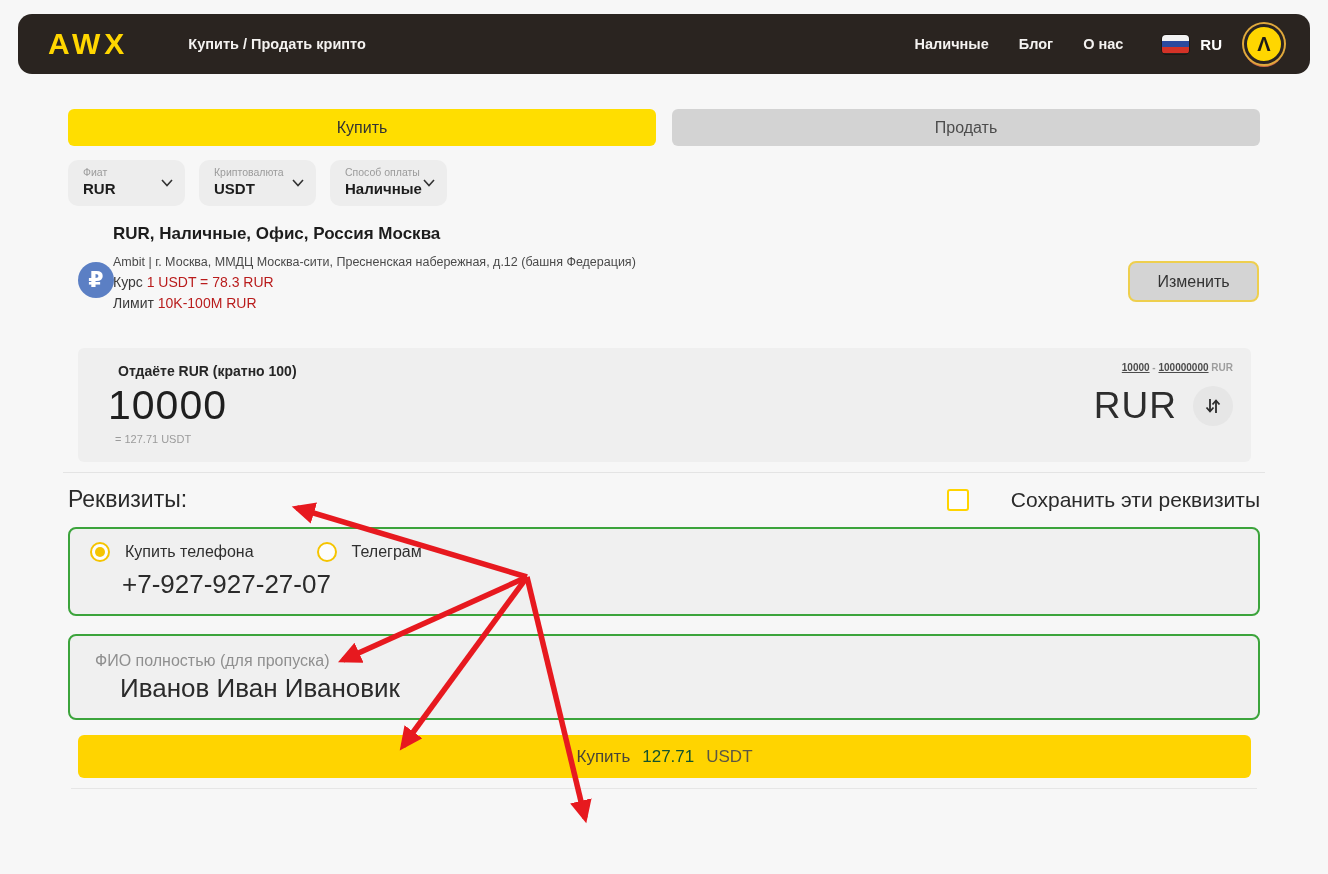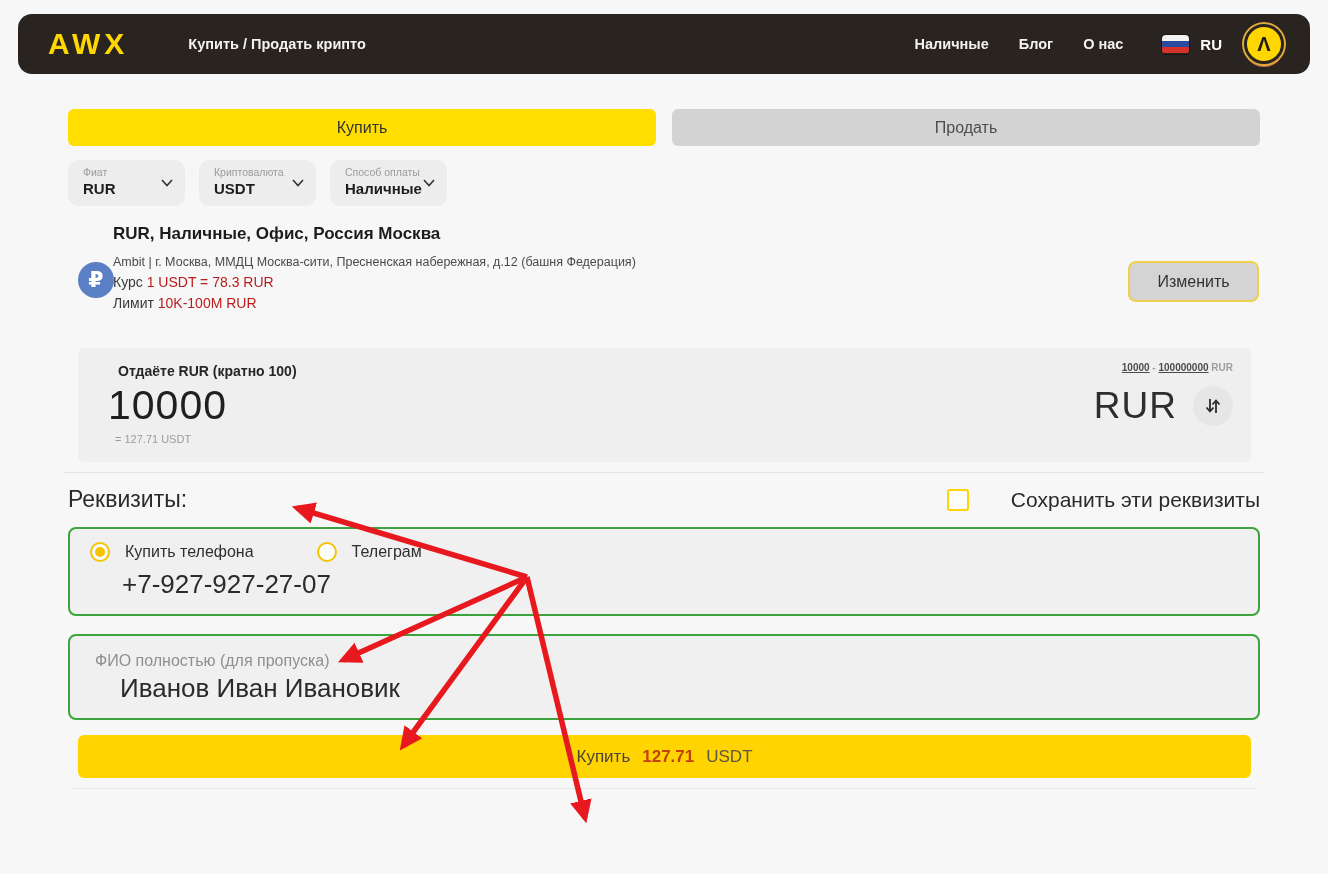--- a/index.html
+++ b/index.html
@@ -154,21 +154,21 @@
   .fio-value { font-size: 26px; color: #2b2b2b; margin: 3px 0 0 30px; cursor: text; }
 
   
   .buy-btn {
     margin: 15px 9px 0 10px; height: 43px;
     background: #ffd400; border-radius: 6px;
     display: flex; align-items: center; justify-content: center;
     font-size: 17px; cursor: pointer;
   }
   .buy-btn .b-label { color: #4a4536; }
-  .buy-btn .b-amount { color: #c2410c; font-weight: 700; margin-left: 12px; }
+  .buy-btn .b-amount { color: #14532d; font-weight: 400; margin-left: 12px; }
   .buy-btn .b-cur { color: #5c5743; margin-left: 12px; }
 
   .bottom-divider { height: 1px; background: #e6e6e6; margin: 10px 3px 0 3px; }
 
   
   .overlay {
     position: absolute; left: 0; top: 0; width: 1328px; height: 874px;
     pointer-events: none; z-index: 50;
   }
 </style>

